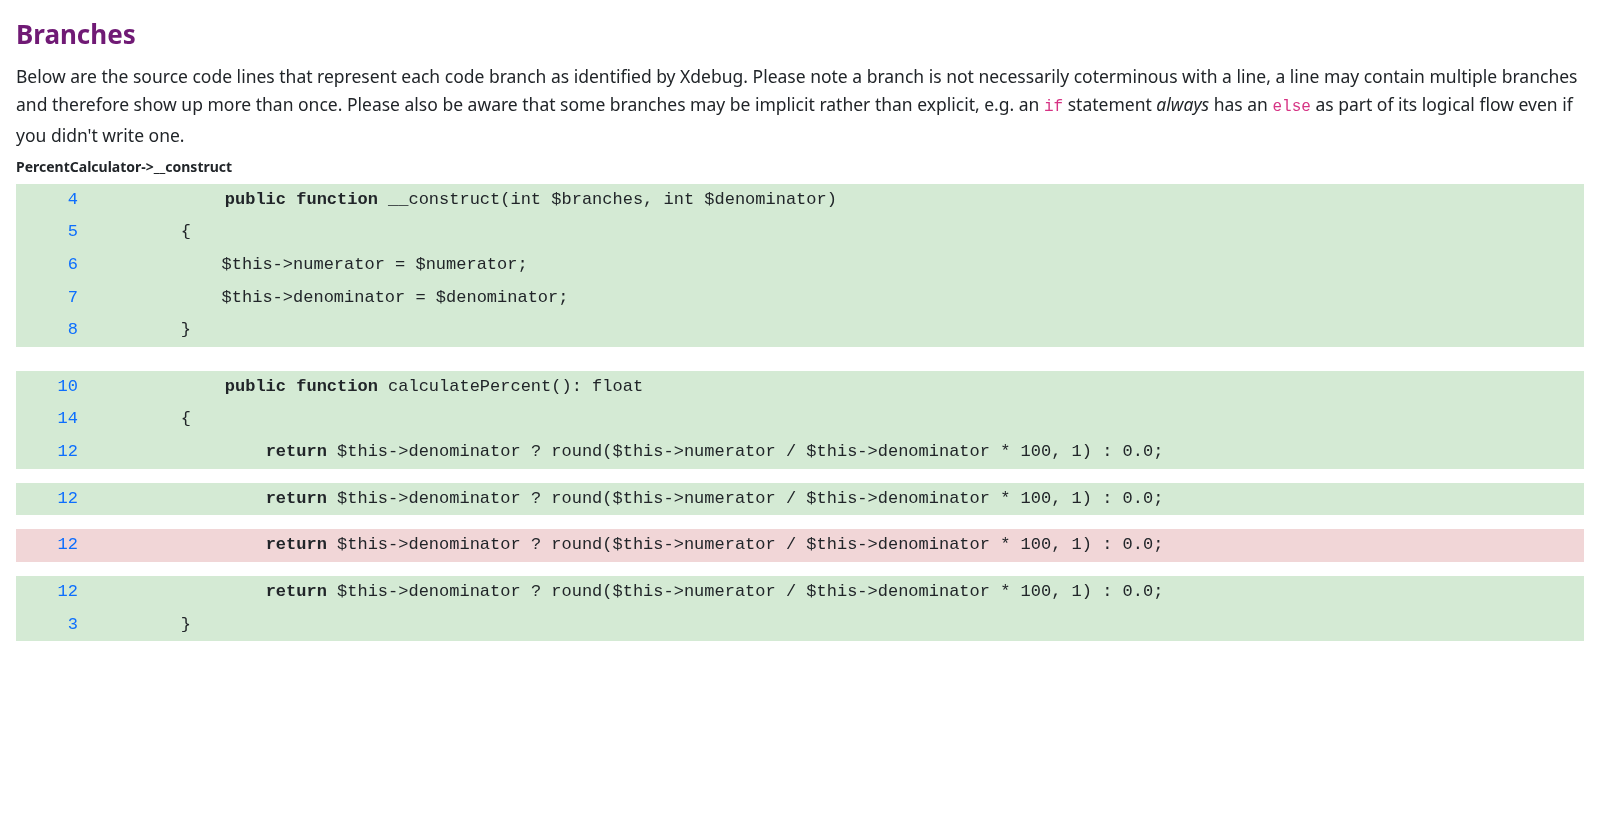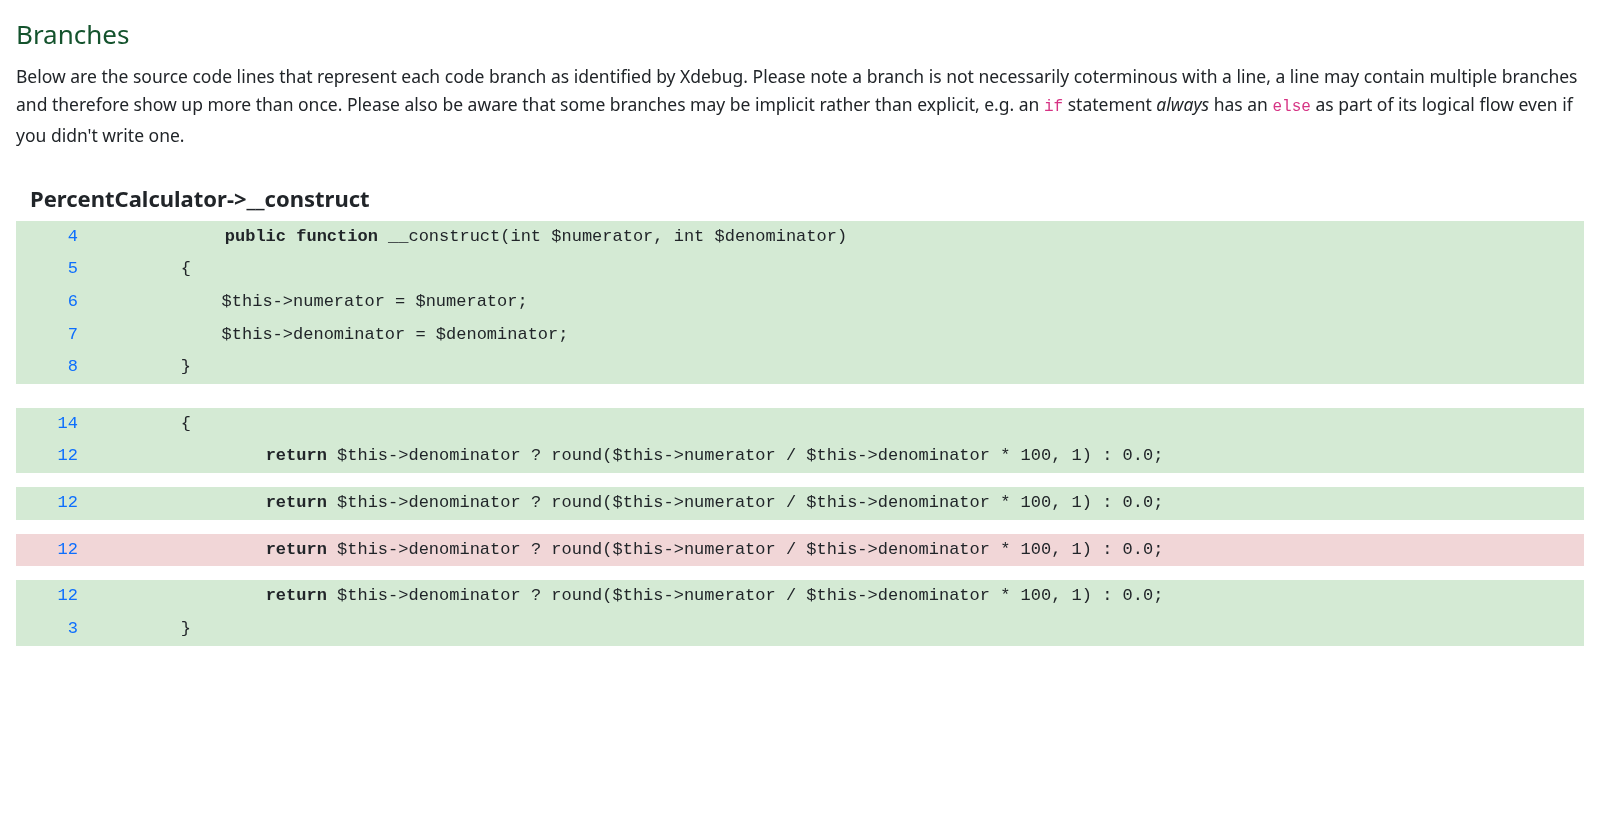--- a/index.html
+++ b/index.html
@@ -8,37 +8,37 @@
     padding: 16px;
     font-family: "Segoe UI", -apple-system, system-ui, Roboto, Arial, sans-serif;
     font-size: 17.5px;
     color: #212529;
     background: #fff;
     width: 1600px;
   }
   h4.branches-title {
     margin: 0 0 10px 0;
     font-size: 26px;
-    font-weight: 400;
-    color: #14532d;
+    font-weight: 700;
+    color: #701a75;
   }
   p.intro {
-    margin: 0 0 34px 0;
+    margin: 0 0 8px 0;
     line-height: 1.6;
     font-size: 17.5px;
   }
   code.keyword {
     font-family: Consolas, "Courier New", monospace;
     color: #d63384;
     font-size: 16px;
   }
   em.always { font-style: italic; }
   h5.method-title {
-    margin: 0 0 8px 14px;
-    font-size: 22px;
+    margin: 0 0 8px 0;
+    font-size: 14px;
     font-weight: 700;
   }
   .code-table {
     width: 100%;
     border-collapse: collapse;
     table-layout: fixed;
     margin-bottom: 24px;
   }
   .code-table td {
     padding: 4px 0;
@@ -73,21 +73,21 @@
 <p class="intro">
   <span>Below are the source code lines that represent each code branch as identified by Xdebug. Please note a branch is not necessarily coterminous with a line, a line may contain multiple branches and therefore show up more than once. Please also be aware that some branches may be implicit rather than explicit, e.g. an </span><code class="keyword">if</code><span> statement </span><em class="always">always</em><span> has an </span><code class="keyword">else</code><span> as part of its logical flow even if you didn't write one.</span>
 </p>
 
 <div id="methods">
     <h5 class="method-title">PercentCalculator-&gt;__construct</h5>
     <table class="code-table">
       <tbody>
         <tr class="covered">
           <td class="lineno">4</td>
-          <td class="src"><span>    </span><span class="kw">public function</span><span> __construct(int $numerator, int $denominator)</span></td>
+          <td class="src"><span>    </span><span class="kw">public function</span><span> __construct(int $branches, int $denominator)</span></td>
         </tr>
         <tr class="covered">
           <td class="lineno">5</td>
           <td class="src"><span>    {</span></td>
         </tr>
         <tr class="covered">
           <td class="lineno">6</td>
           <td class="src"><span>        $this-&gt;numerator = $numerator;</span></td>
         </tr>
         <tr class="covered">
@@ -95,20 +95,24 @@
           <td class="src"><span>        $this-&gt;denominator = $denominator;</span></td>
         </tr>
         <tr class="covered">
           <td class="lineno">8</td>
           <td class="src"><span>    }</span></td>
         </tr>
       </tbody>
     </table>
     <table class="code-table">
       <tbody>
+        <tr class="covered">
+          <td class="lineno">10</td>
+          <td class="src"><span>    </span><span class="kw">public function</span><span> calculatePercent(): float</span></td>
+        </tr>
         <tr class="covered">
           <td class="lineno">14</td>
           <td class="src"><span>    {</span></td>
         </tr>
         <tr class="covered">
           <td class="lineno">12</td>
           <td class="src"><span>        </span><span class="kw">return</span><span> $this-&gt;denominator ? round($this-&gt;numerator / $this-&gt;denominator * 100, 1) : 0.0;</span></td>
         </tr>
         <tr class="spacer">
           <td></td>

